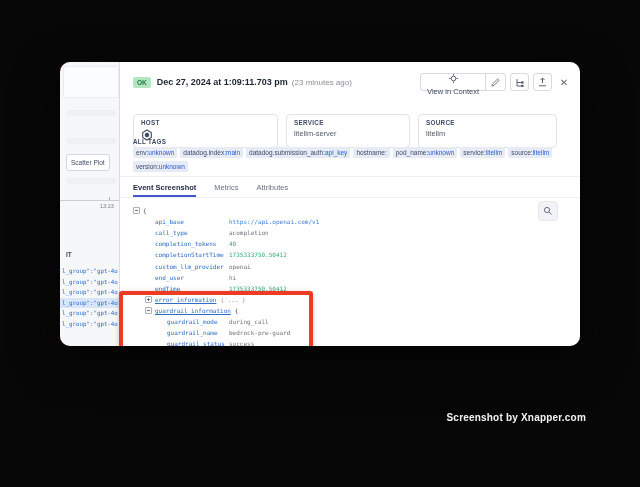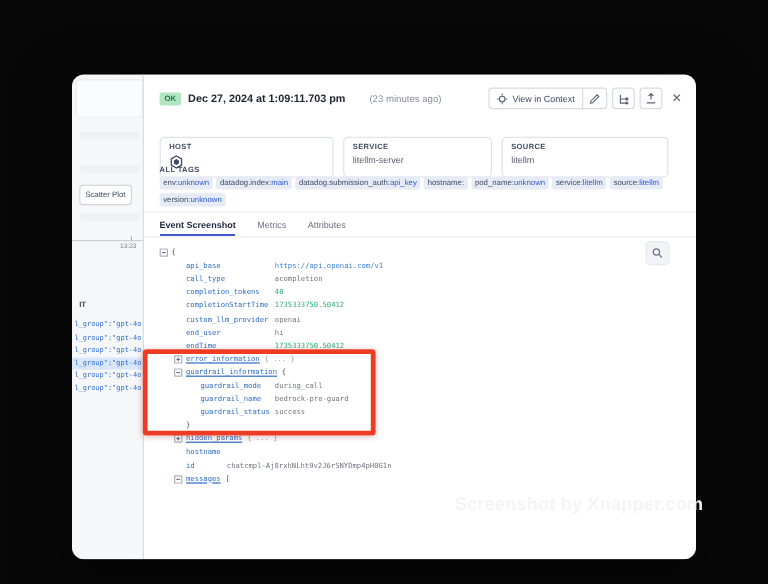--- a/index.html
+++ b/index.html
@@ -2,22 +2,22 @@
 <html><head>
 <meta charset="utf-8">
 <style>
   * { box-sizing: border-box; margin: 0; padding: 0; }
   body {
     width: 640px; height: 487px; position: relative; overflow: hidden;
     background: #070707;
     font-family: "Liberation Sans", sans-serif;
   }
   .window {
-    position: absolute; left: 60px; top: 62px; width: 520px; height: 404px;
-    background: #737373; border-radius: 10px; overflow: hidden;
+    position: absolute; left: 60px; top: 62px; width: 520px; height: 284px;
+    background: #c2410c; border-radius: 10px; overflow: hidden;
     box-shadow: 0 14px 45px rgba(0,0,0,0.6);
   }
   
   .left-pane { position: absolute; left: 0; top: 0; width: 60px; height: 100%;
     background: #f6f7f9; border-right: 1px solid #d9dce2; overflow: hidden; }
   .lp-block1 { position: absolute; left: 3px; top: 4px; width: 56px; height: 32px;
     background: #fbfcfe; border: 1px solid #e9ebf0; border-radius: 3px; }
   .lp-bar { position: absolute; left: 6px; width: 50px; height: 6px;
     background: #eef0f4; border-radius: 2px; }
   .scatter-btn { position: absolute; left: 6px; top: 92px; height: 17px;
@@ -33,26 +33,26 @@
     font-family: "DejaVu Sans Mono", monospace; font-size: 5.8px; color: #2f6cd0;
     padding-left: 2px; white-space: nowrap; overflow: hidden; }
   .lrow.selected { background: #d8e6fb; }
   
   .panel { position: absolute; left: 60px; top: 0; right: 0; bottom: 0; background: #ffffff; }
   .panel-header { position: absolute; left: 13px; right: 8px; top: 10px; height: 20px;
     display: flex; align-items: center; }
   .status-badge { background: #b3e5c1; color: #1c7c43; font-size: 6.5px; font-weight: bold;
     padding: 2px 4px; border-radius: 2px; margin-right: 6px; }
   .evt-title { font-size: 9px; font-weight: bold; color: #1d2433; white-space: nowrap; }
-  .evt-rel { font-size: 8px; color: #8a8f99; margin-left: 20px; white-space: nowrap; }
+  .evt-rel { font-size: 8px; color: #8a8f99; margin-left: 4px; white-space: nowrap; }
   .controls { margin-left: auto; display: flex; align-items: center; gap: 4px; }
   .btn-group { display: flex; align-items: center; height: 18px;
     border: 1px solid #d7dae0; border-radius: 3px; background: #fff; }
   .btn-vic { display: flex; align-items: center; gap: 4px; padding: 0 6px; height: 100%;
-    font-size: 7.5px; color: #3f4a63; cursor: pointer; white-space: nowrap; }
+    font-size: 7.5px; color: #3f4a63; cursor: pointer; white-space: nowrap; flex-direction: column; }
   .vdiv { width: 1px; height: 100%; background: #d7dae0; }
   .cell-btn { width: 19px; height: 100%; display: flex; align-items: center; justify-content: center; }
   .icon-btn { width: 19px; height: 18px; border: 1px solid #d7dae0; border-radius: 3px;
     background: #fff; display: flex; align-items: center; justify-content: center; }
   .close-btn { width: 16px; height: 18px; display: flex; align-items: center; justify-content: center;
     font-size: 10px; color: #5b6472; }
   .meta-row { position: absolute; left: 13px; top: 36px; display: flex; gap: 8px; }
   .meta-box { height: 34px; border: 1px solid #dfe2e8; border-radius: 4px; padding: 4px 7px; margin-top: 16px; }
   .meta-box:nth-child(1) { width: 145px; }
   .meta-box:nth-child(2) { width: 124px; }
@@ -92,21 +92,21 @@
   .jval-number { color: #2fae75; }
   .jval-link { color: #3c7fd6; }
   .jval-collapsed { color: #9aa1ab; }
   .jval-brace { color: #494e58; }
   .red-box { position: absolute; left: -1px; top: 229px; width: 194px; height: 72px;
     border: 4px solid #ee3b23; border-radius: 3px; z-index: 5; pointer-events: none;
     box-shadow: 0 1px 5px rgba(120,20,0,0.25); }
   .search-btn { position: absolute; right: 22px; top: 139px; width: 20px; height: 20px;
     background: #f2f3f6; border: 1px solid #e6e8ec; border-radius: 4px;
     display: flex; align-items: center; justify-content: center; }
-  .watermark { position: absolute; right: 54px; top: 412px; font-size: 15px;
+  .watermark { position: absolute; right: 54px; top: 412px; font-size: 10px;
     font-weight: bold; color: #f4f4f4; letter-spacing: 0.2px; }
   svg { display: block; }
 </style>
 </head>
 <body>
 
 <div class="window">
 
   <div class="left-pane">
     <div class="lp-block1"></div>

